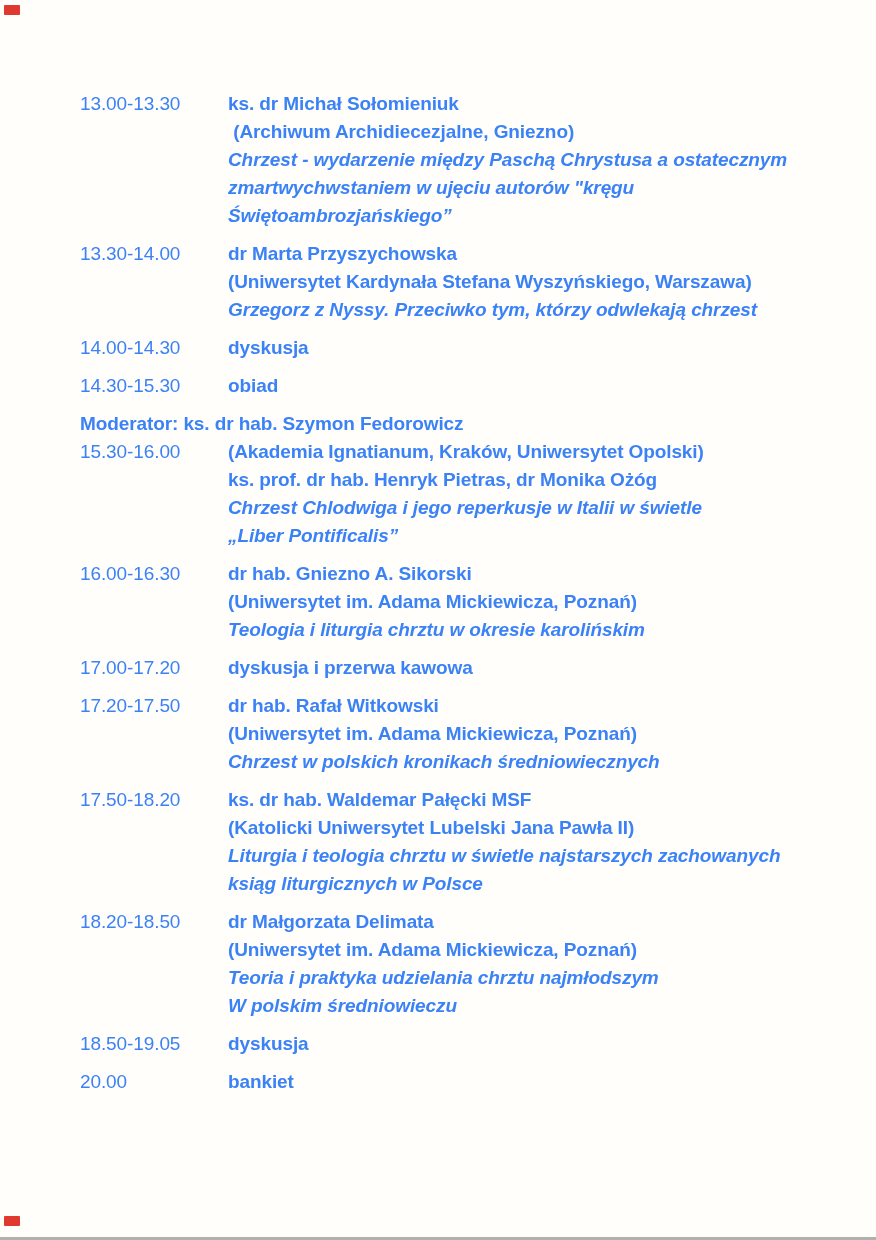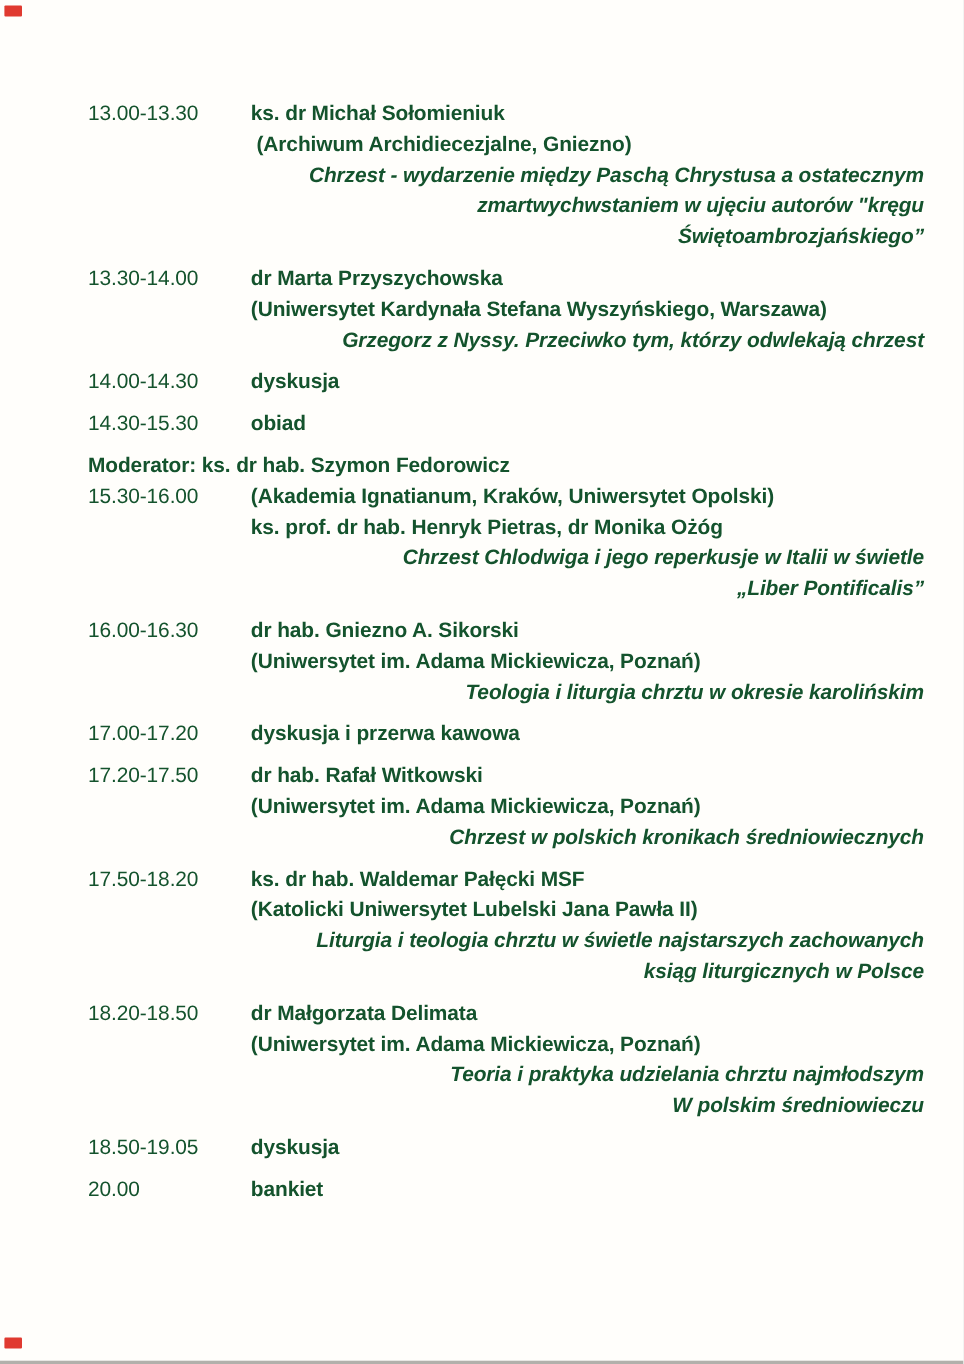--- a/index.html
+++ b/index.html
@@ -52,26 +52,26 @@
     font-size: 19px;
     line-height: 28px;
   }
   .lines { flex: 1 1 auto; min-width: 0; }
   .line {
     font-size: 19px;
     line-height: 28px;
     white-space: pre-wrap;
     font-weight: bold;
   }
-  .line.italic { font-style: italic; text-align: right; }
+  .line.italic { font-style: italic; }
 </style>
 </head>
 <body>
 
-<div class="page" style="background: rgb(255, 254, 251); color: #14532d;">
+<div class="page" style="background: rgb(255, 254, 251); color: #3b82f6;">
   <div class="corner-mark top" style="background: rgb(224, 58, 48);"></div>
   <div class="content" id="schedule-root">
       <div class="entry">
         <div class="time">13.00-13.30</div>
         <div class="lines">
           <div class="line">ks. dr Michał Sołomieniuk</div>
           <div class="line"> (Archiwum Archidiecezjalne, Gniezno)</div>
           <div class="line italic">Chrzest - wydarzenie między Paschą Chrystusa a ostatecznym</div>
           <div class="line italic">zmartwychwstaniem w ujęciu autorów "kręgu</div>
           <div class="line italic">Świętoambrozjańskiego”</div>

